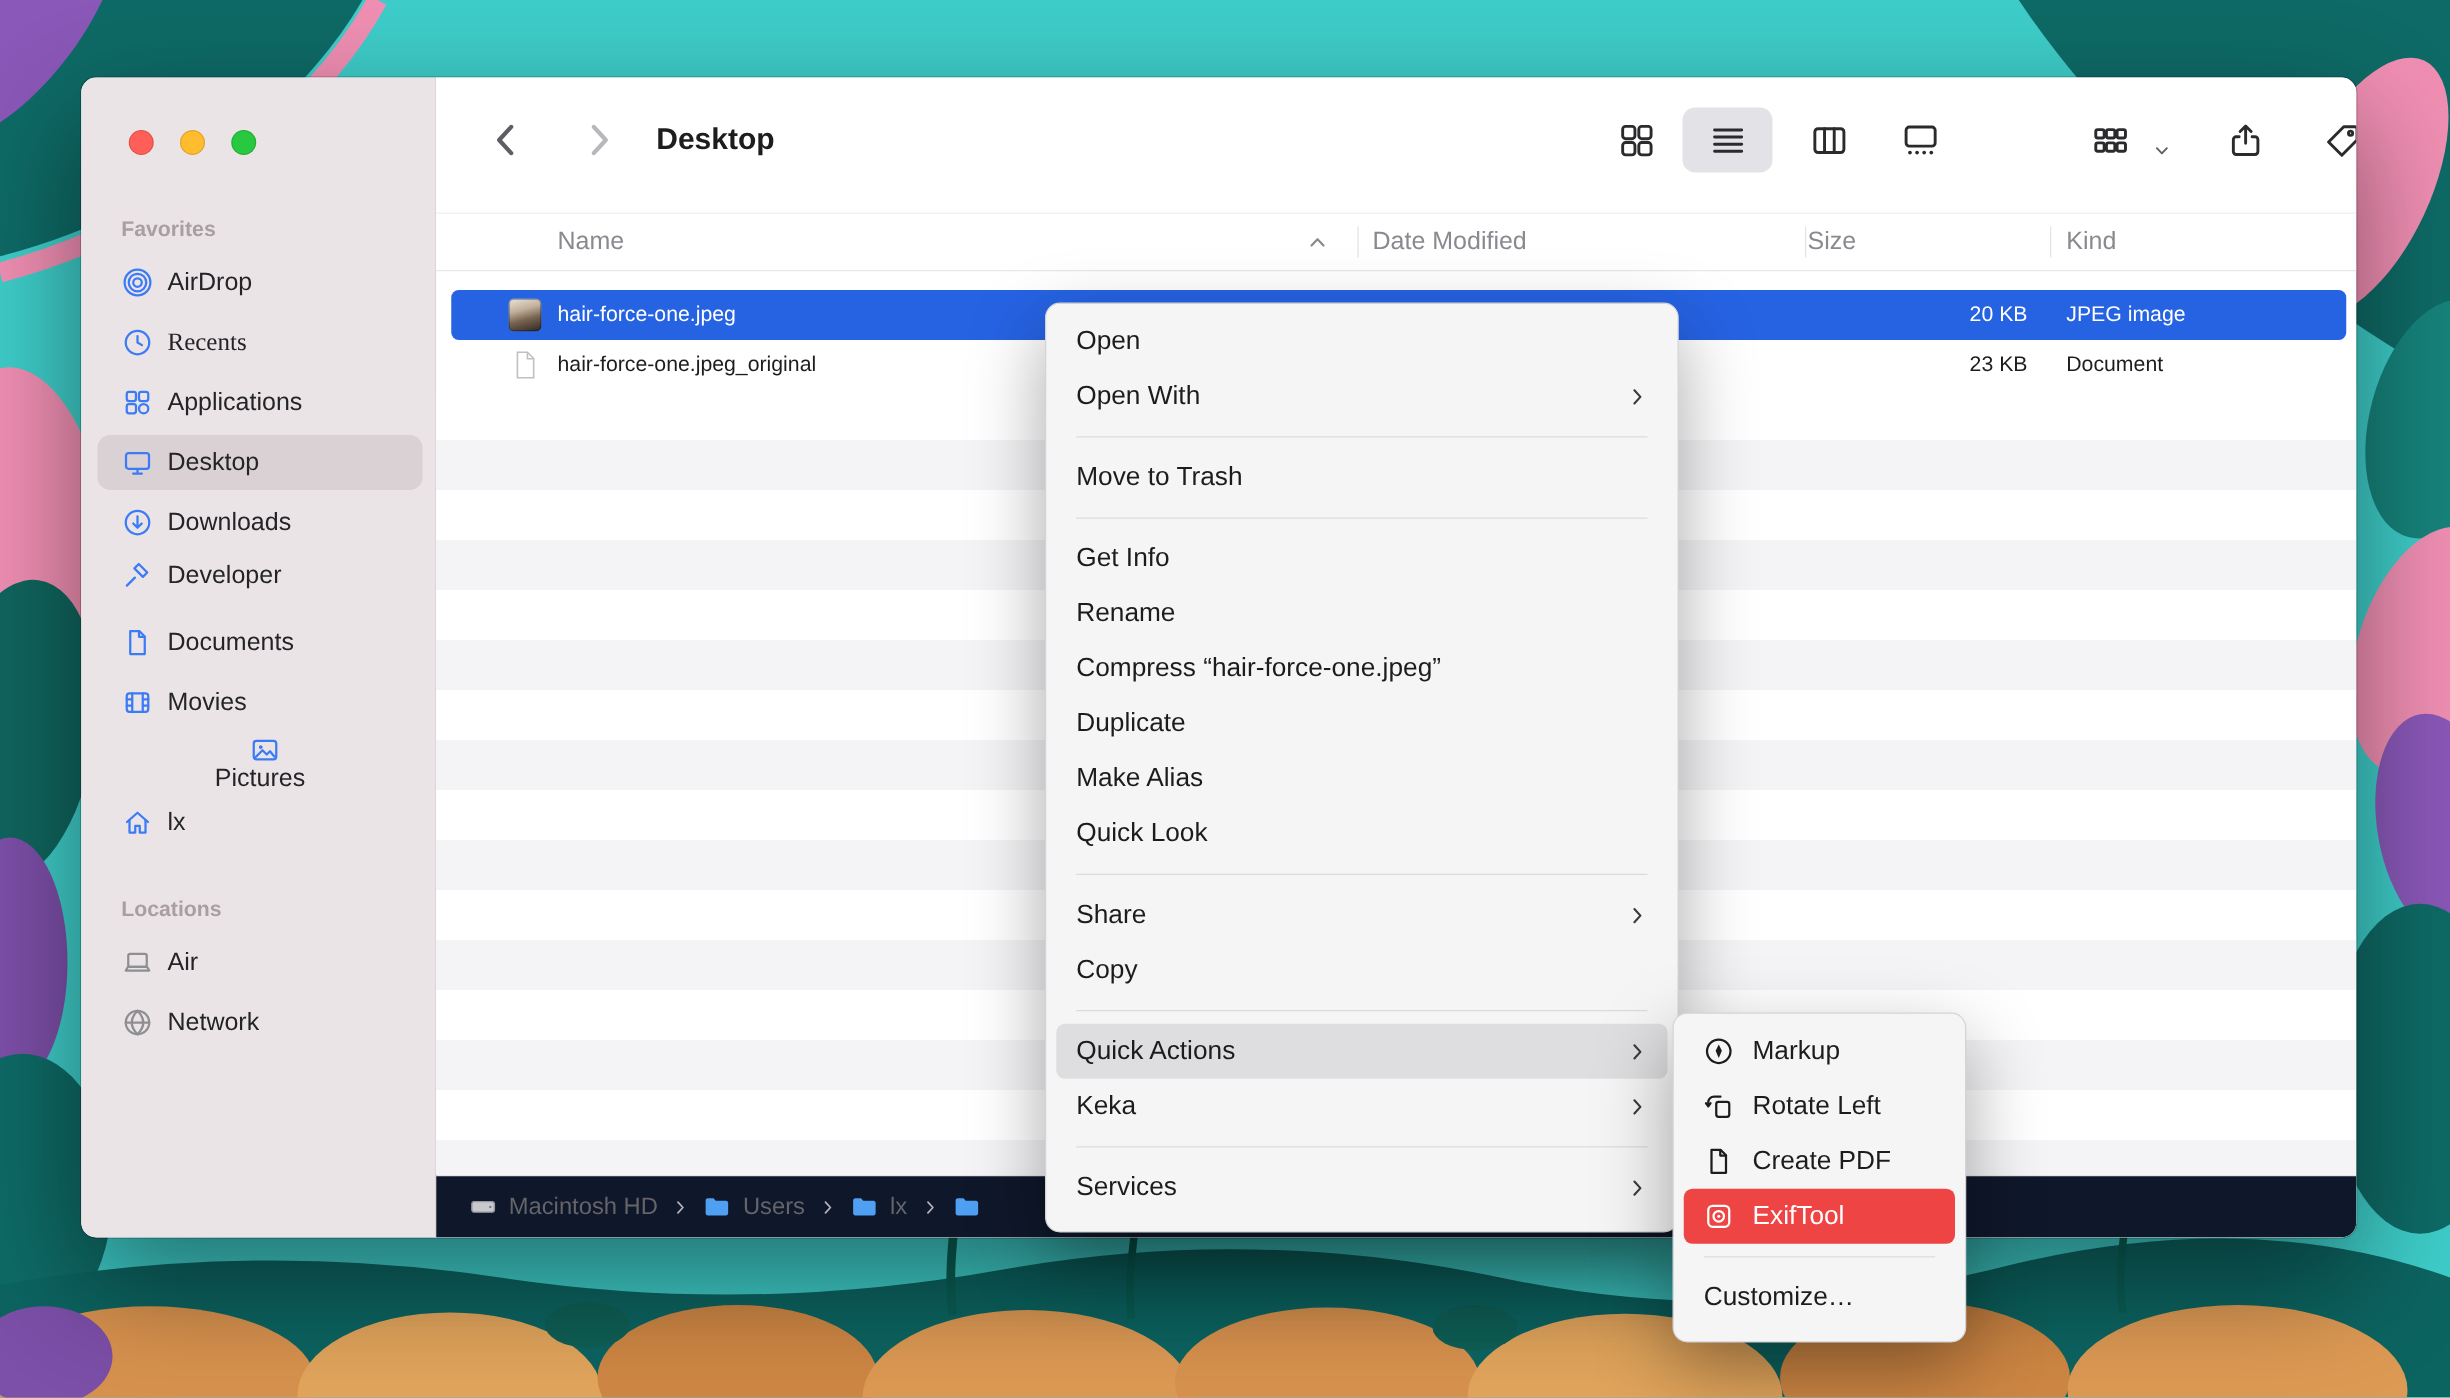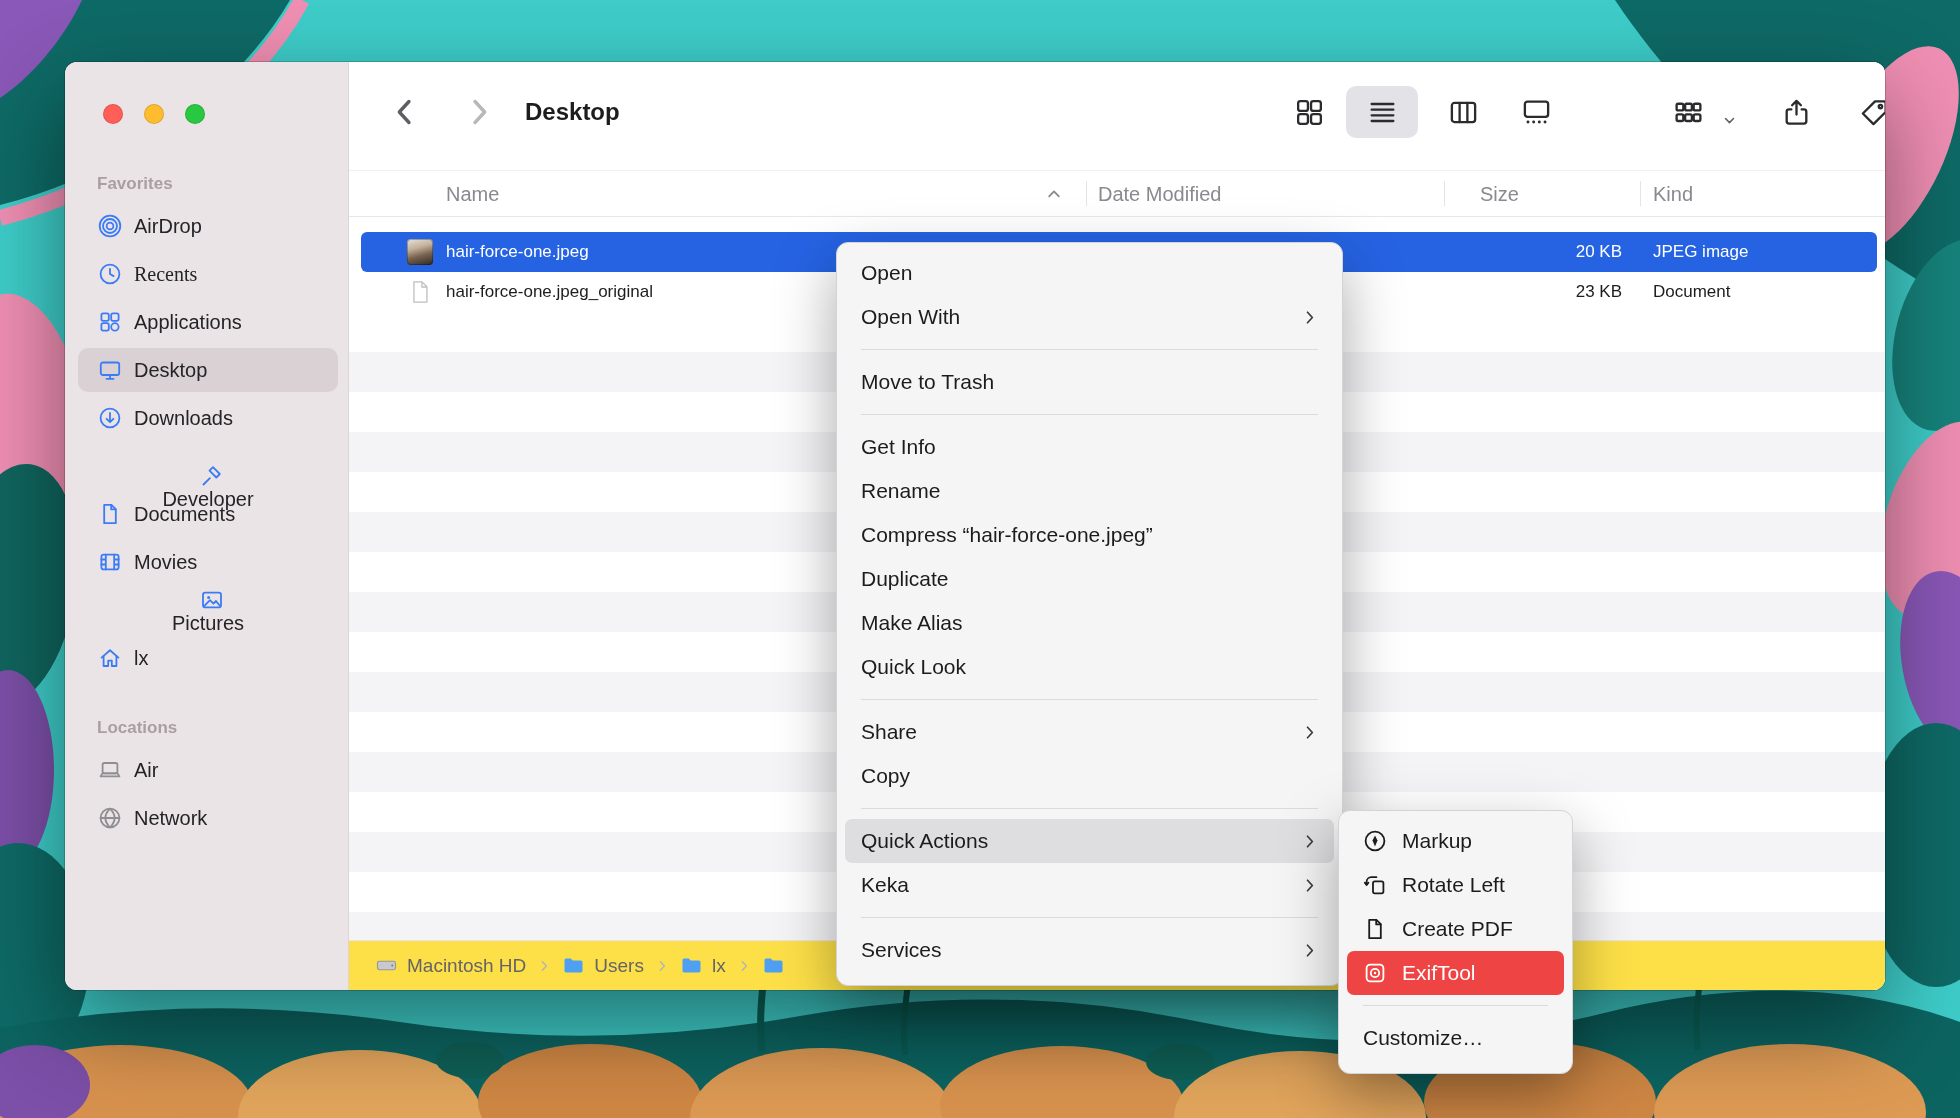--- a/index.html
+++ b/index.html
@@ -51,21 +51,21 @@
   .file-row.selected::before{content:"";position:absolute;left:12px;right:8px;top:0;bottom:0;border-radius:6px;background:#2663E3;}
   .file-row>*{position:absolute;}
   .file-icon{left:58px;top:7px;width:26px;height:26px;}
   .thumb{border-radius:4px;background:linear-gradient(165deg,#E8E4DA 0%,#C2B09A 35%,#78634F 62%,#2E2723 100%);
          box-shadow:inset 0 0 0 1px rgba(0,0,0,.28);}
   .cell-name{left:97px;top:50%;transform:translateY(-50%);white-space:nowrap;}
   .cell-size{left:1095px;width:178px;top:50%;transform:translateY(-50%);text-align:right;}
   .cell-kind{left:1304px;top:50%;transform:translateY(-50%);white-space:nowrap;}
 
   
-  #pathbar{position:absolute;left:0;right:0;bottom:0;height:50px;background:#fde047;border-top:1px solid #E7E7EA;
+  #pathbar{position:absolute;left:0;right:0;bottom:0;height:50px;background:#0f172a;border-top:1px solid #E7E7EA;
            display:flex;align-items:center;padding-left:26px;font-size:19px;color:#646469;overflow:hidden;}
   .path-item{display:flex;align-items:center;white-space:nowrap;}
   .path-icon{width:23px;height:23px;margin-right:9px;flex:none;}
   .path-chev{width:14px;height:14px;color:#B3B3B8;margin:0 11px;flex:none;}
 
   
   .menu{position:absolute;background:#F6F5F6;border:1px solid #D4D4D8;border-radius:12px;
         box-shadow:0 22px 60px rgba(0,0,0,.34);padding:8px 0 13px;z-index:10;}
   #context-menu{left:836px;top:242px;width:507px;}
   #qa-submenu{left:1338px;top:810px;width:235px;}
@@ -169,21 +169,21 @@
         </div>
         <div class="sb-item" style="top: 334px;">
           <span class="icon">
             <svg viewBox="0 0 24 24" xmlns="http://www.w3.org/2000/svg">
               <circle cx="12" cy="12" r="9.4" fill="none" stroke="currentColor" stroke-width="1.8" stroke-linecap="round" stroke-linejoin="round"></circle>
               <path d="M12 7v9M8.6 12.8 12 16.2l3.4-3.4" fill="none" stroke="currentColor" stroke-width="1.8" stroke-linecap="round" stroke-linejoin="round"></path>
             </svg>
           </span>
           <span class="lbl">Downloads</span>
         </div>
-        <div class="sb-item" style="top: 402px; flex-direction: column;">
+        <div class="sb-item" style="top: 376px;">
           <span class="icon">
             <svg viewBox="0 0 24 24" xmlns="http://www.w3.org/2000/svg">
               <path d="M9.5 6.7 13 3.2l6.8 6.8-3.5 3.5z" fill="none" stroke="currentColor" stroke-width="1.8" stroke-linecap="round" stroke-linejoin="round"></path>
               <path d="M3.5 20.5 9.9 14.1" fill="none" stroke="currentColor" stroke-width="1.8" stroke-linecap="round" stroke-linejoin="round"></path>
             </svg>
           </span>
           <span class="lbl">Developer</span>
         </div>
         <div class="sb-item" style="top: 430px;">
           <span class="icon">
@@ -318,21 +318,21 @@
     </div>
 
     <div id="colheader">
         <span class="col-label" style="left: 97px;">Name</span>
         <span class="icon" id="sort-chev">
           <svg viewBox="0 0 24 24" xmlns="http://www.w3.org/2000/svg">
             <path d="M5.6 15.2 12 8.6l6.4 6.6" fill="none" stroke="currentColor" stroke-width="2.4" stroke-linecap="round" stroke-linejoin="round"></path>
           </svg>
         </span>
         <span class="col-label" style="left: 749px;">Date Modified</span>
-        <span class="col-label" style="left: 1131px;">Size</span>
+        <span class="col-label" style="left: 1097px;">Size</span>
         <span class="col-label" style="left: 1304px;">Kind</span>
         <div class="col-div" style="left: 737px;"></div>
         <div class="col-div" style="left: 1095px;"></div>
         <div class="col-div" style="left: 1291px;"></div>
       </div>
 
     <div id="stripes"></div>
     <div id="files">
         <div class="file-row selected" style="top: 170px;">
           <div class="file-icon thumb"></div>

